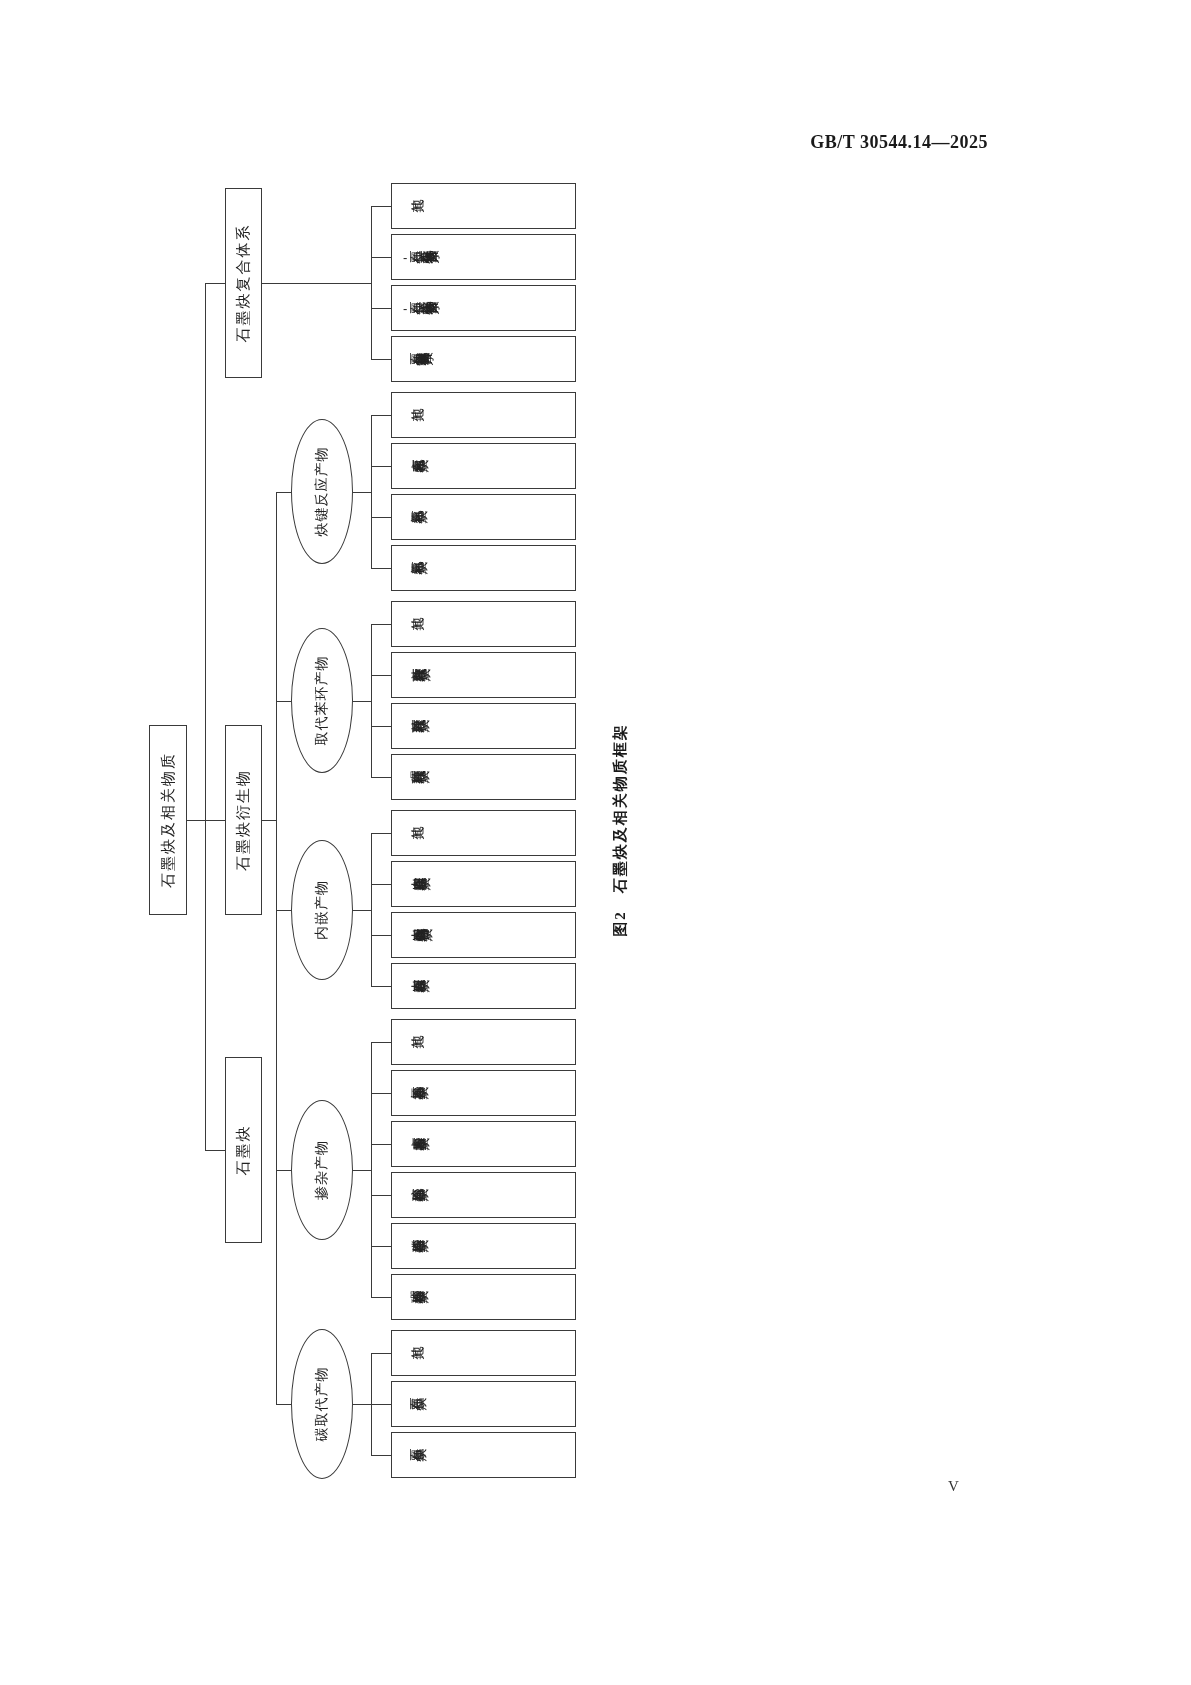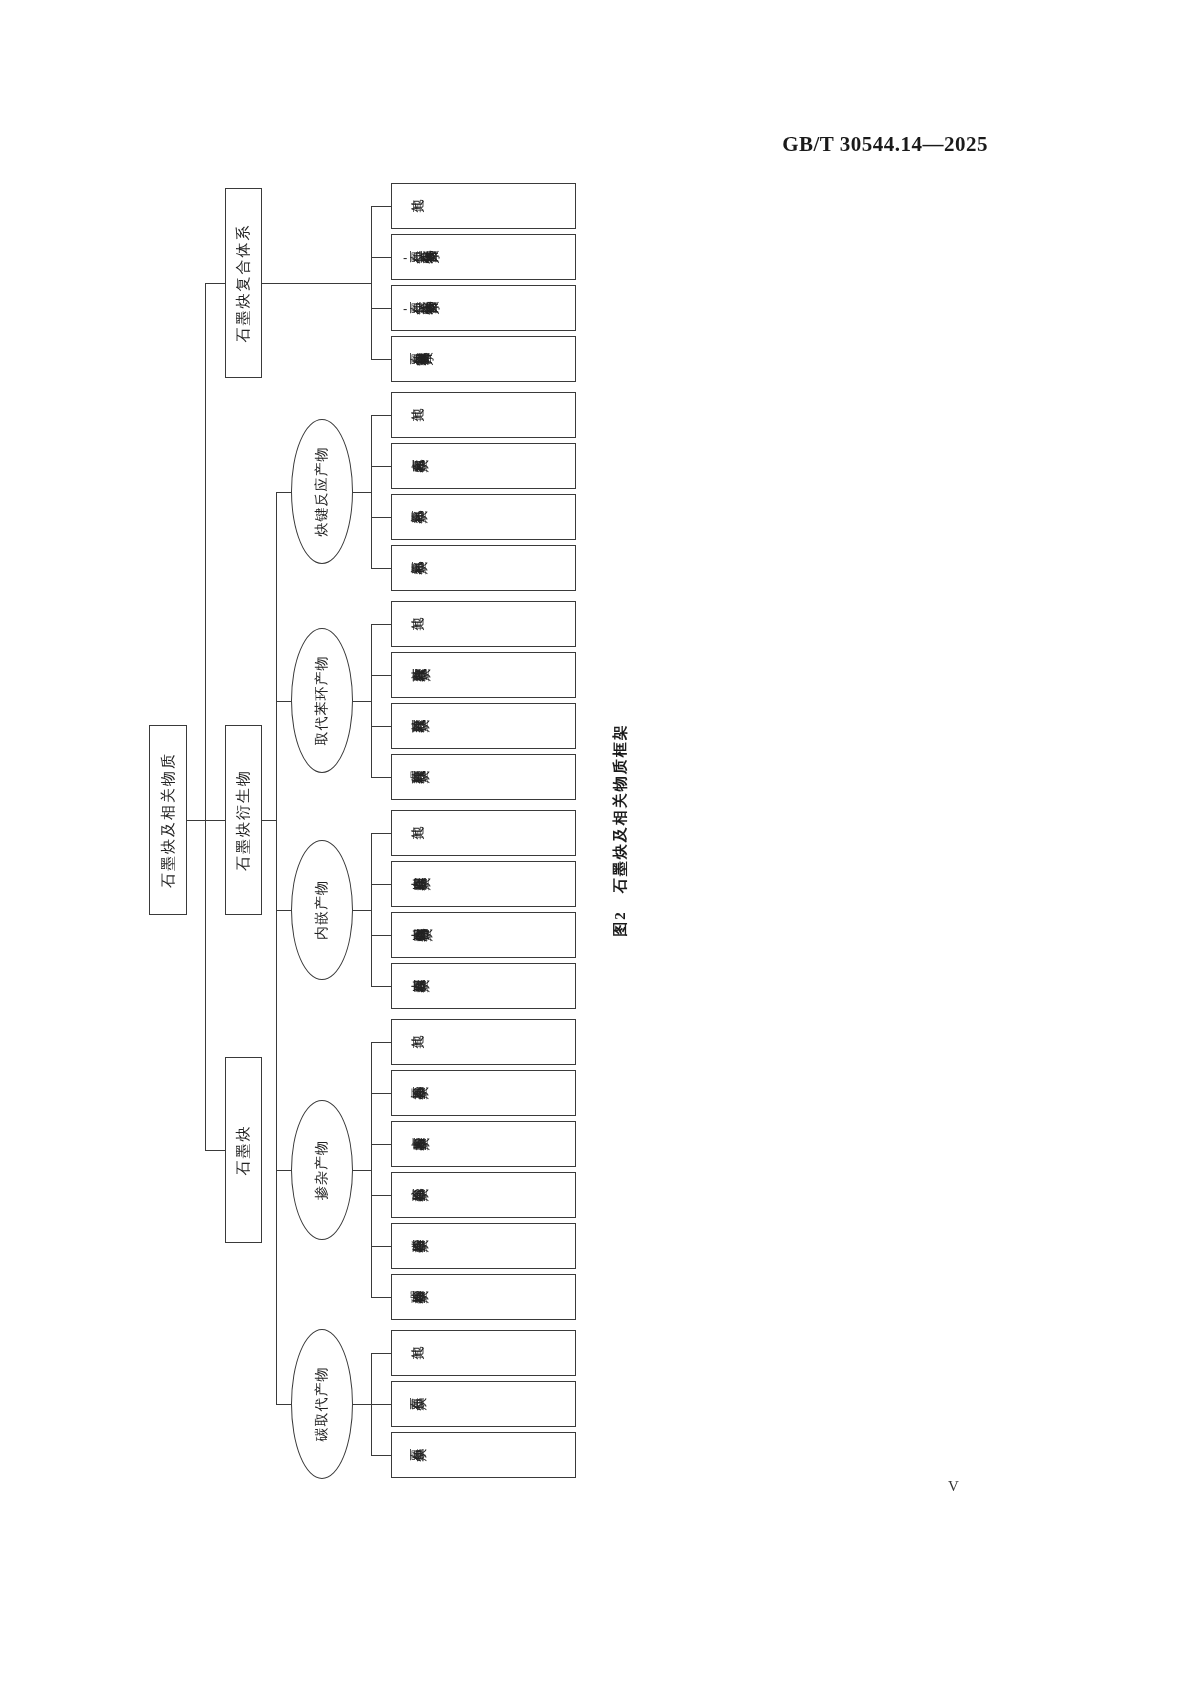--- a/index.html
+++ b/index.html
@@ -8,21 +8,21 @@
     width:1191px; height:1685px;
     position:relative;
     overflow:hidden;
     font-family:"Liberation Sans", sans-serif;
     color:#222;
   }
   
   .std-number {
     position:absolute; top:132px; right:203px;
     font-family:"Liberation Serif", serif;
-    font-weight:600; font-size:21px; letter-spacing:0.5px;
+    font-weight:600; font-size:18px; letter-spacing:0.5px;
     color:#1a1a1a;
   }
   .page-num {
     position:absolute; top:1478px; left:948px;
     font-family:"Liberation Serif", serif;
     font-size:15px; color:#333;
   }
   
   #figure {
     position:absolute; left:145px; top:180px;

